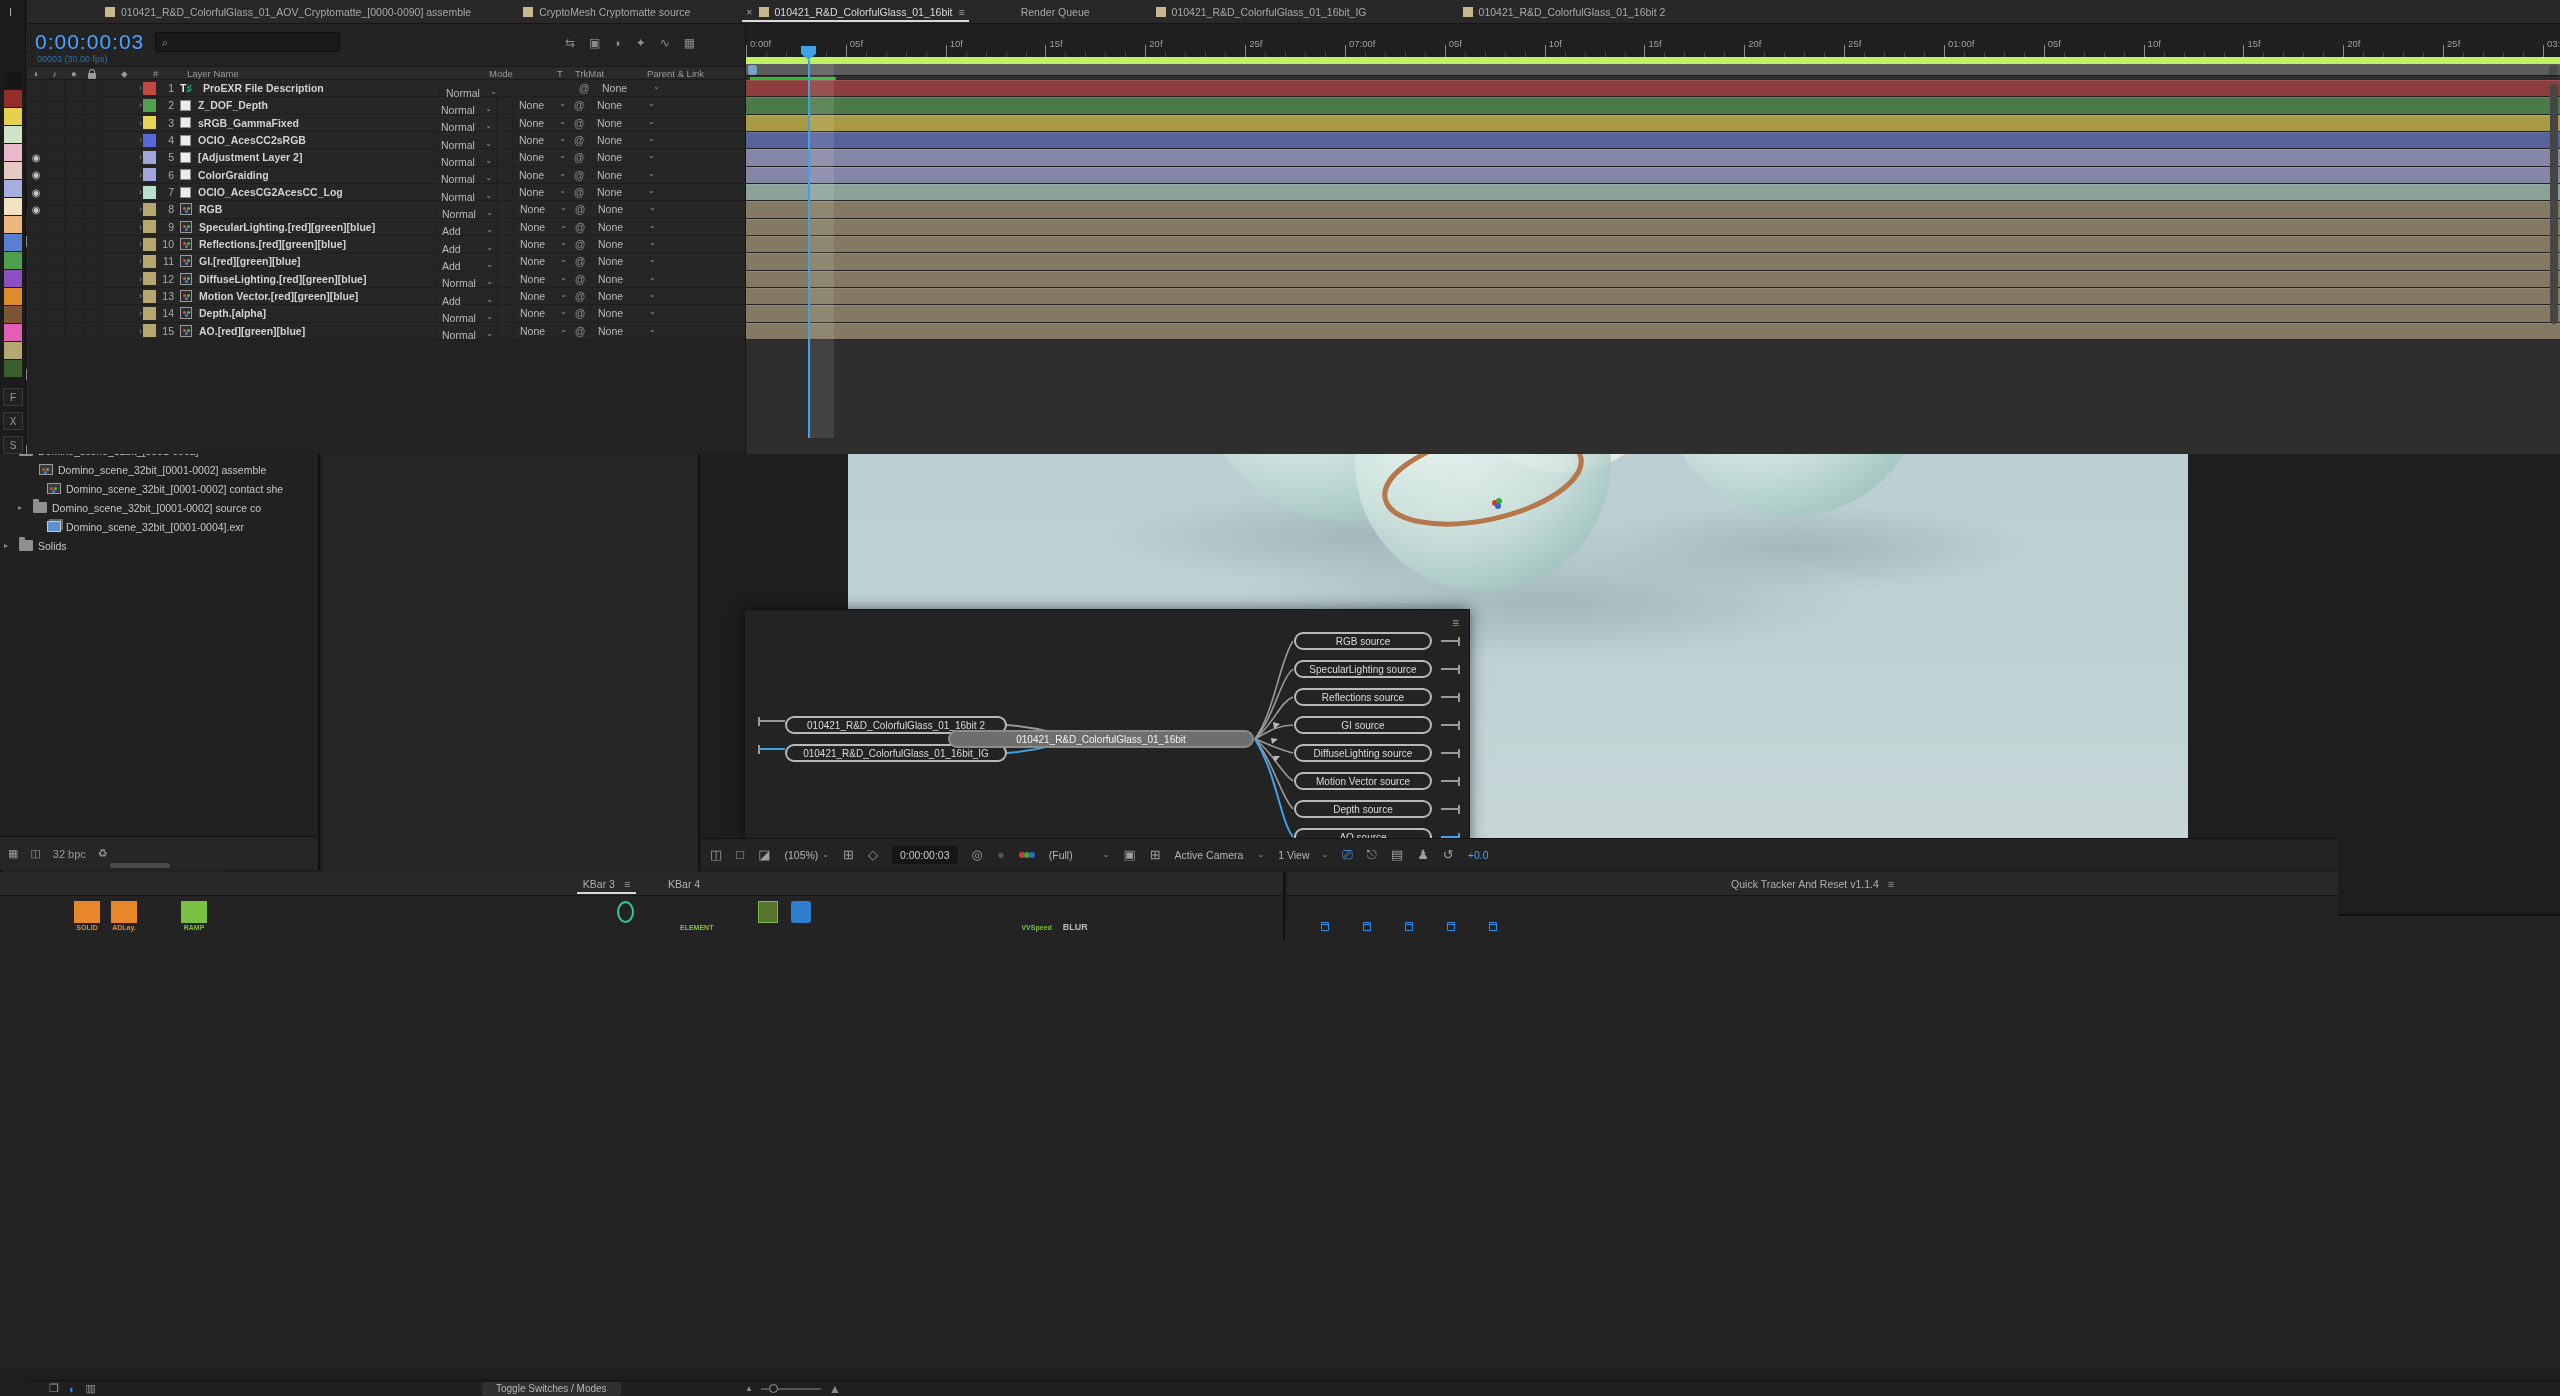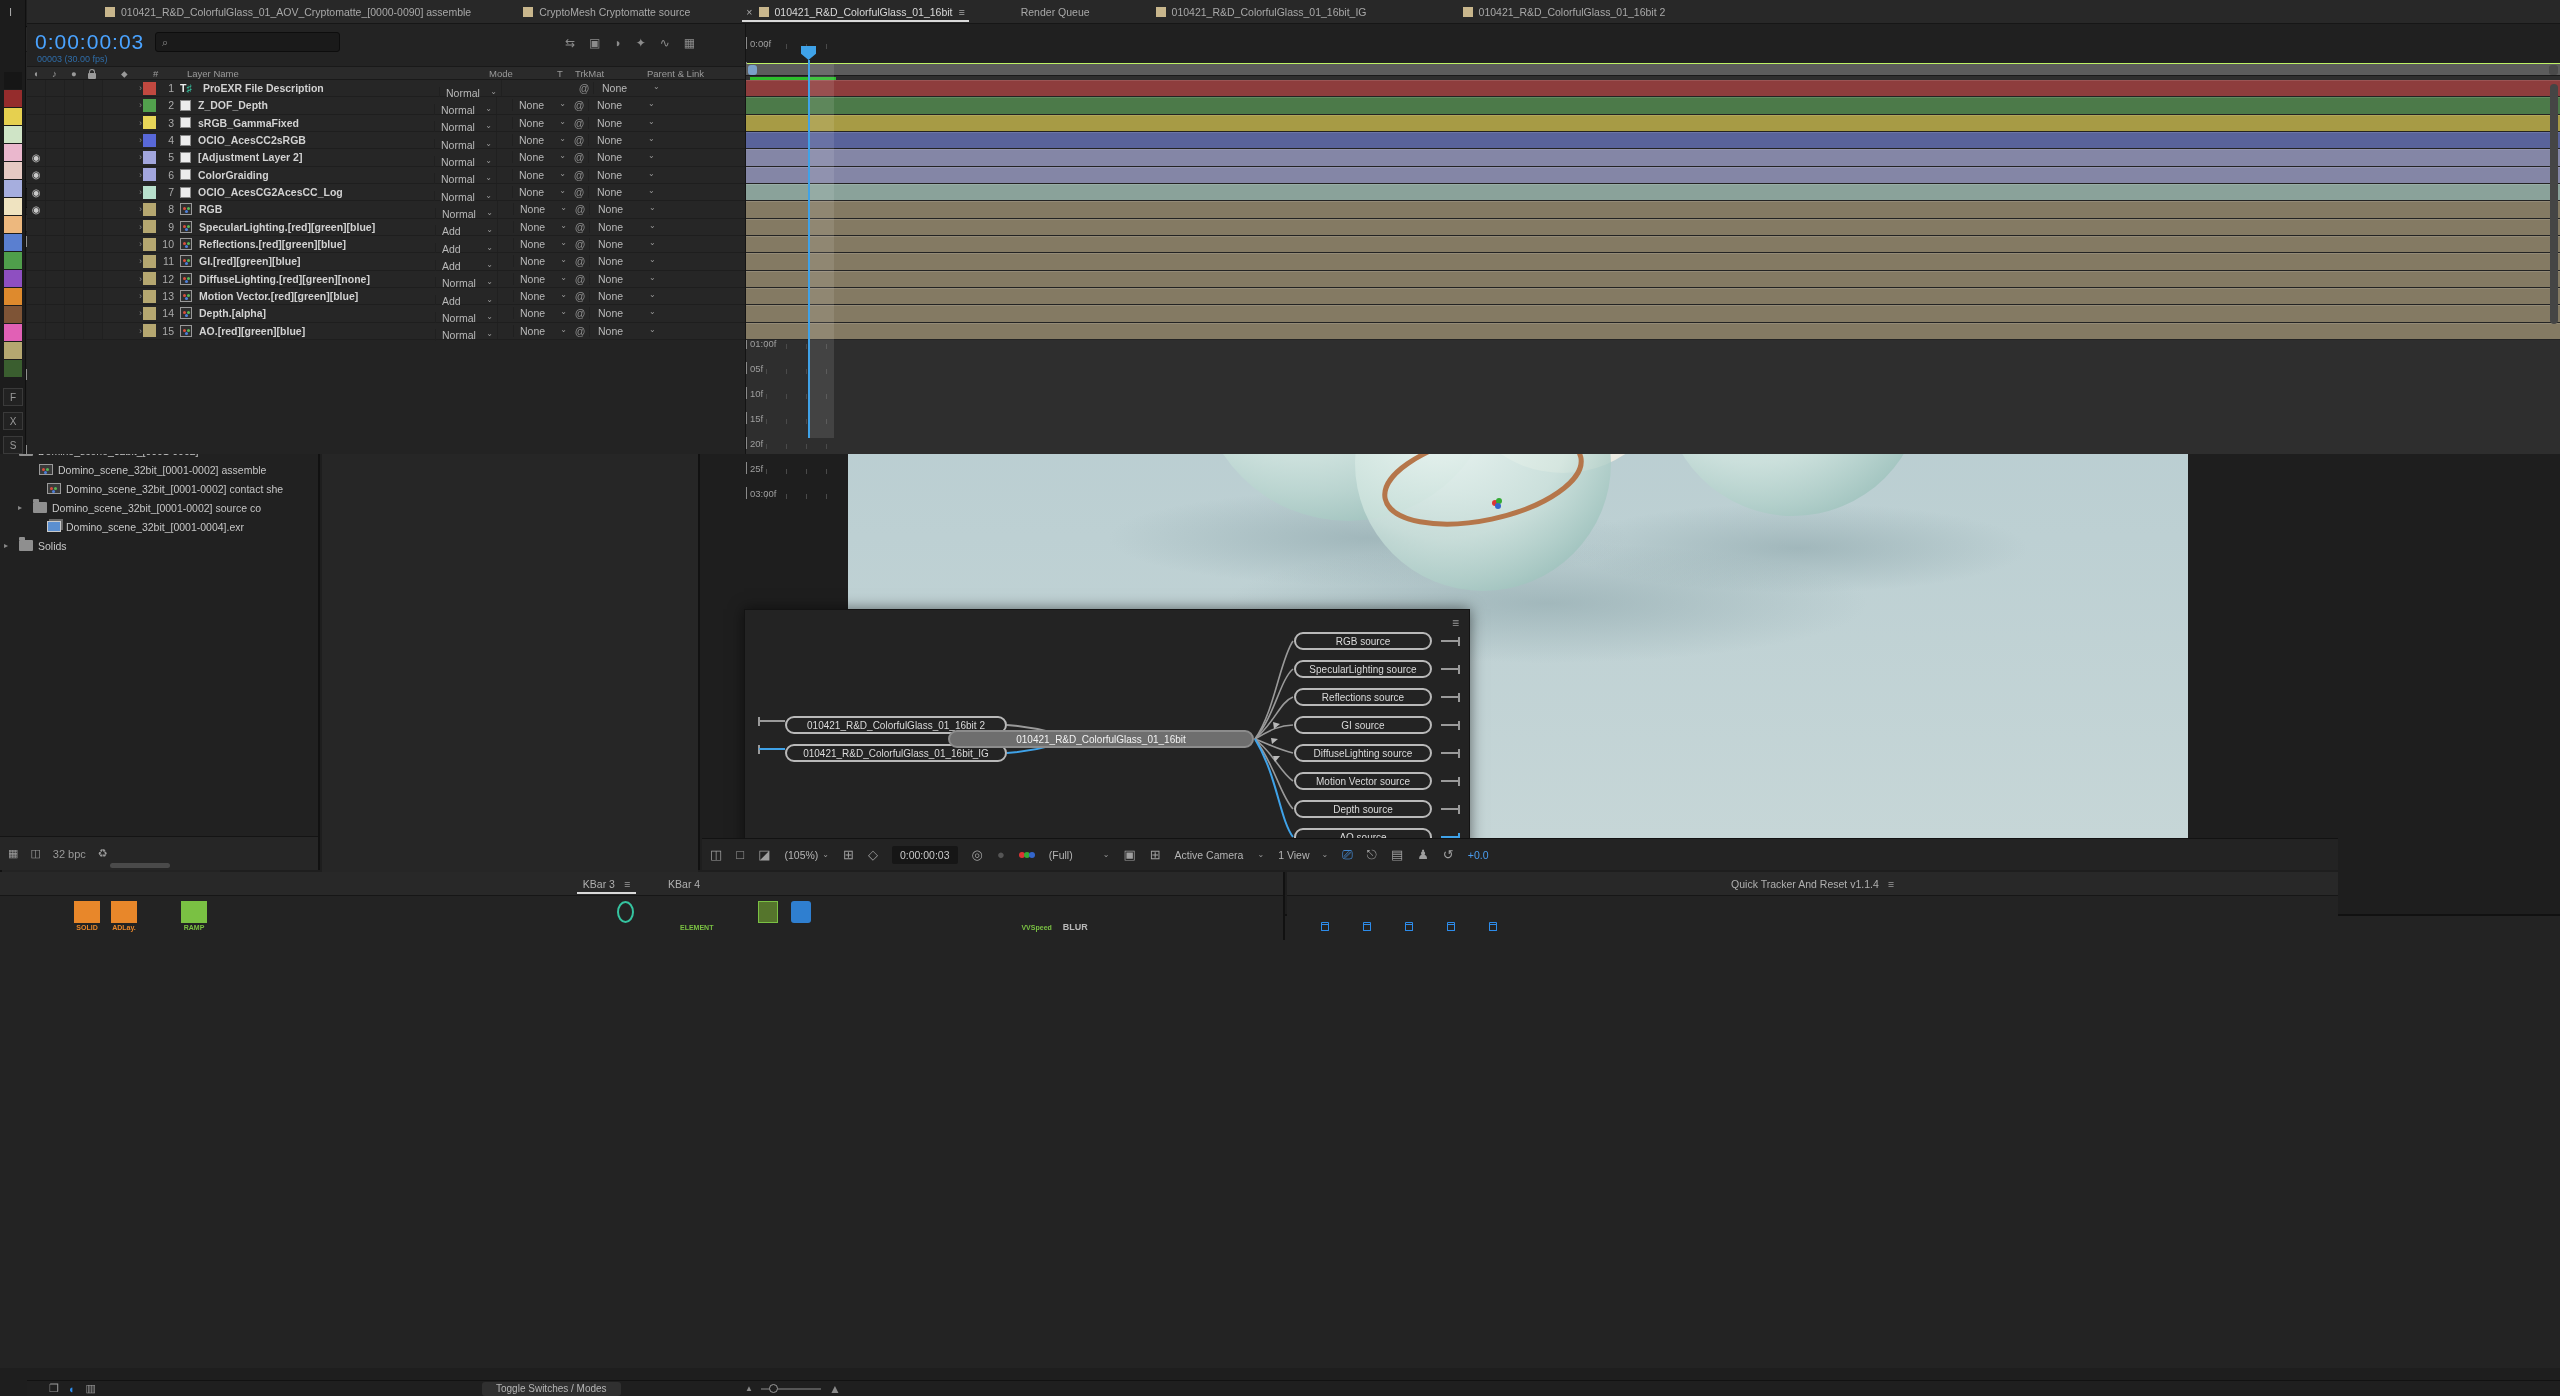--- a/index.html
+++ b/index.html
@@ -165,21 +165,21 @@
   .ic-t b { color:#ececec; } .ic-t i { color:#35c4a0; font-style:normal; }
   .lname { font-weight:bold; color:#d2d2d2; white-space:nowrap; overflow:hidden; width:236px; flex:none; }
   .lmode { width:62px; flex:none; border-left:1px solid #202020; padding-left:6px; display:flex; justify-content:space-between; padding-right:4px; color:#b9b9b9;margin-top:9px; }
   .lt { width:16px; flex:none; border-left:1px solid #202020; height:100%; }
   .ltrk { width:58px; flex:none; border-left:1px solid #202020; padding-left:6px; display:flex; justify-content:space-between; padding-right:4px; color:#b9b9b9; }
   .lat { width:18px; flex:none; color:#8f8f8f; text-align:center; }
   .lpar { width:120px; flex:none; border-left:1px solid #202020; padding-left:8px; display:flex; gap:26px; color:#b9b9b9; }
 
   #tl-track { position:absolute; left:745px; top:24px; right:0; height:430px; background:#2e2e2e; border-left:1px solid #141414; }
   #ruler { position:absolute; left:0; top:0; right:0; height:40px; background:#202020; display:flex;
-    color:#9f9f9f; font-size:9.5px; border-bottom:1px solid #bef264;flex-direction:column; }
+    color:#9f9f9f; font-size:9.5px; border-bottom:7px solid #bef264; }
   #ruler span { width:99.83px; flex:none; padding:14px 0 0 4px; position:relative;
     background:repeating-linear-gradient(to right, #4a4a4a 0 1px, transparent 1px 19.97px) 0 100%/100% 5px no-repeat; }
   #ruler span::before { content:""; position:absolute; left:0; bottom:0; width:1px; height:12px; background:#8a8a8a; }
   #workarea { position:absolute; left:0; top:40px; right:0; height:12px; background:#5c5c5c; border-bottom:1px solid #1a1a1a; }
   #workarea::before { content:""; position:absolute; left:2px; top:1px; width:9px; height:10px; background:#7aa0c8; border-radius:3px; }
   #workarea::after { content:""; position:absolute; right:2px; top:1px; width:9px; height:10px; background:#4a4a4a; border-radius:3px; }
   #cache { position:absolute; left:4px; top:53px; width:86px; height:3px; background:#2dbe2d; }
   #bars { position:absolute; left:0; top:56px; right:0; }
   .bar { height:17.33px; border-bottom:1px solid #232323; border-top:1px solid rgba(255,255,255,.12); }
   #ph-band { position:absolute; left:62px; top:40px; width:26px; bottom:16px; background:rgba(255,255,255,.10); }
@@ -1200,21 +1200,21 @@
 
           <div class="lrow">
             <span class="avcell eyeg"></span>
             <span class="avcell"></span>
             <span class="avcell"></span>
             <span class="avcell"></span>
             <span class="exp">›</span>
             <span class="lswatch" style="background:#b5a770"></span>
             <span class="lnum">12</span>
             <span class="ic-fm"></span>
-            <span class="lname">DiffuseLighting.[red][green][none]</span>
+            <span class="lname">DiffuseLighting.[red][green][blue]</span>
             <span class="lmode">
               <span>Normal</span>
               <span class="caret">⌄</span>
             </span>
             <span class="lt"></span>
             <span class="ltrk">
               <span>None</span>
               <span class="caret">⌄</span>
             </span>
             <span class="lat">@</span>

